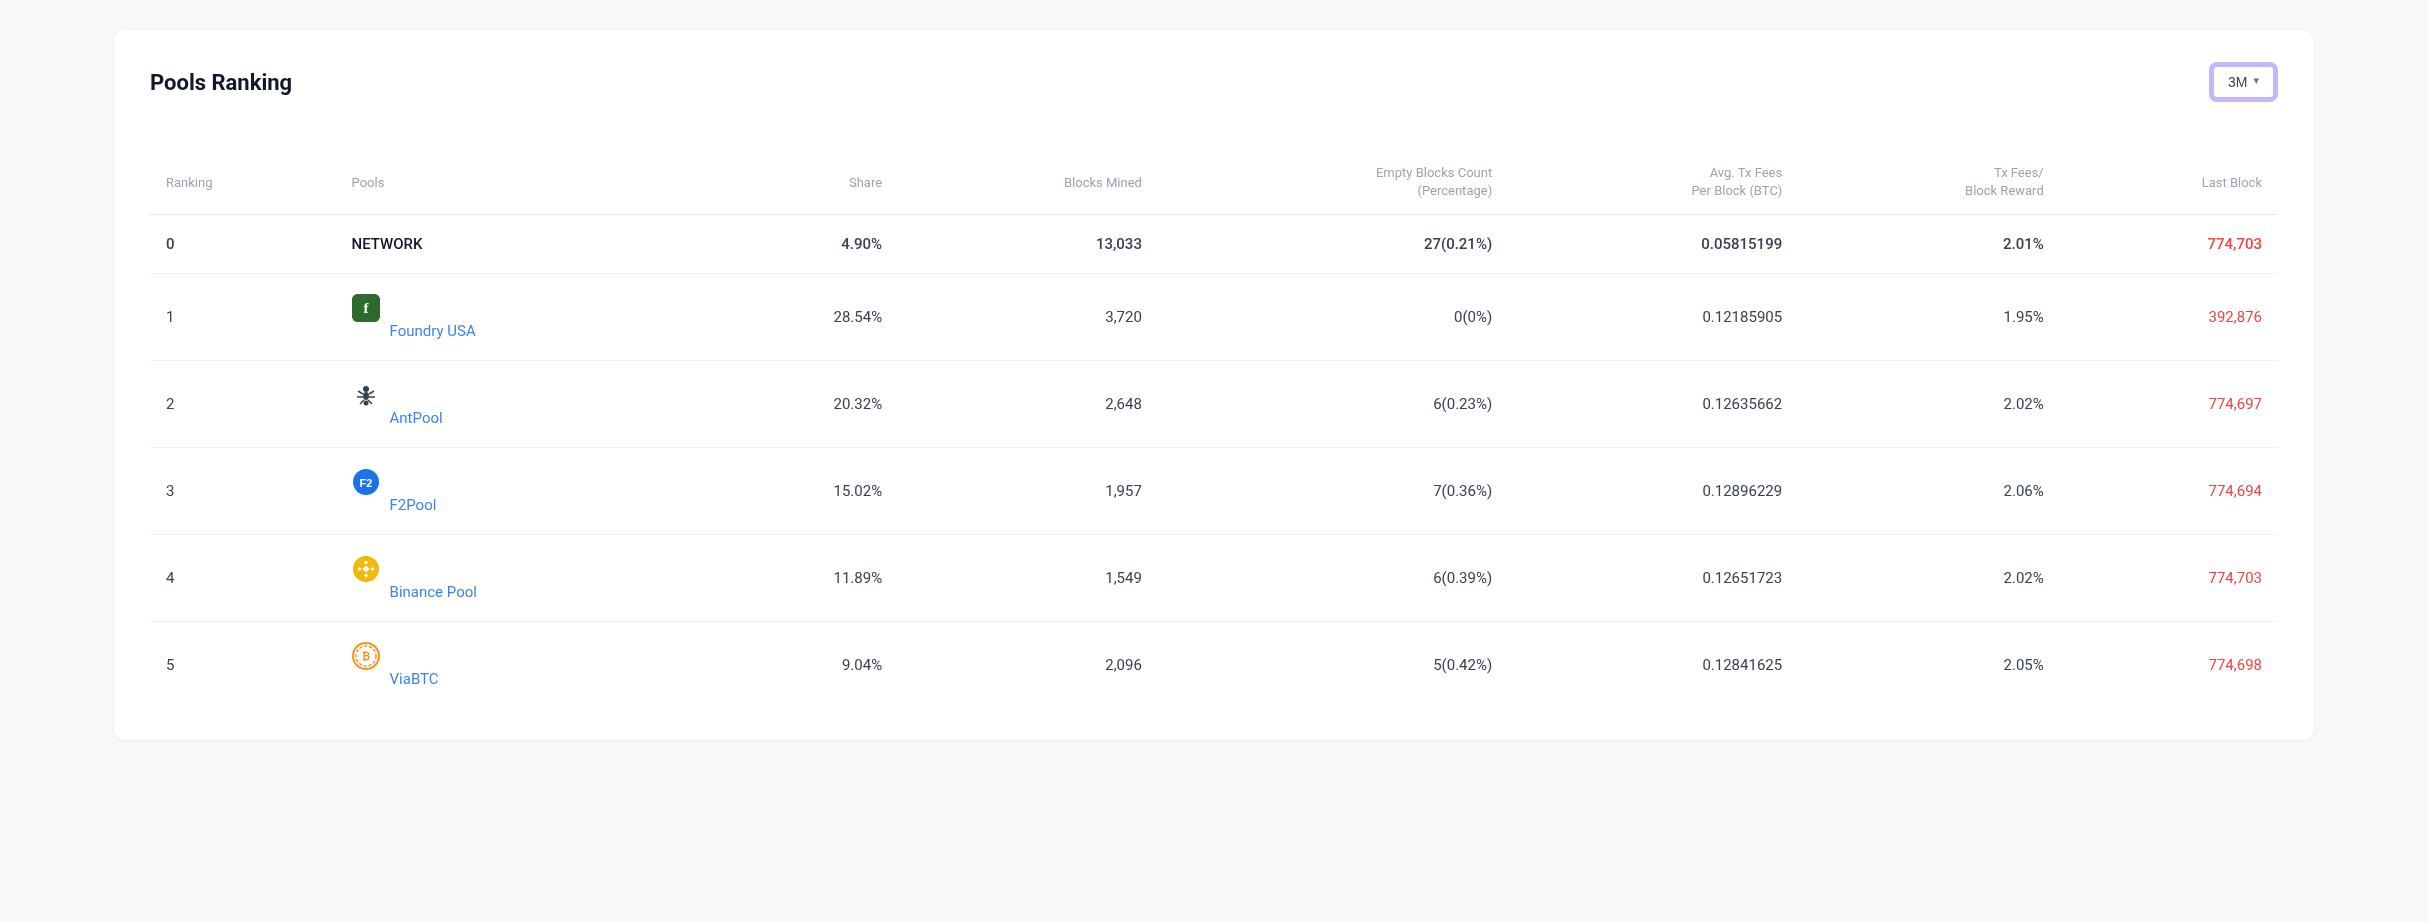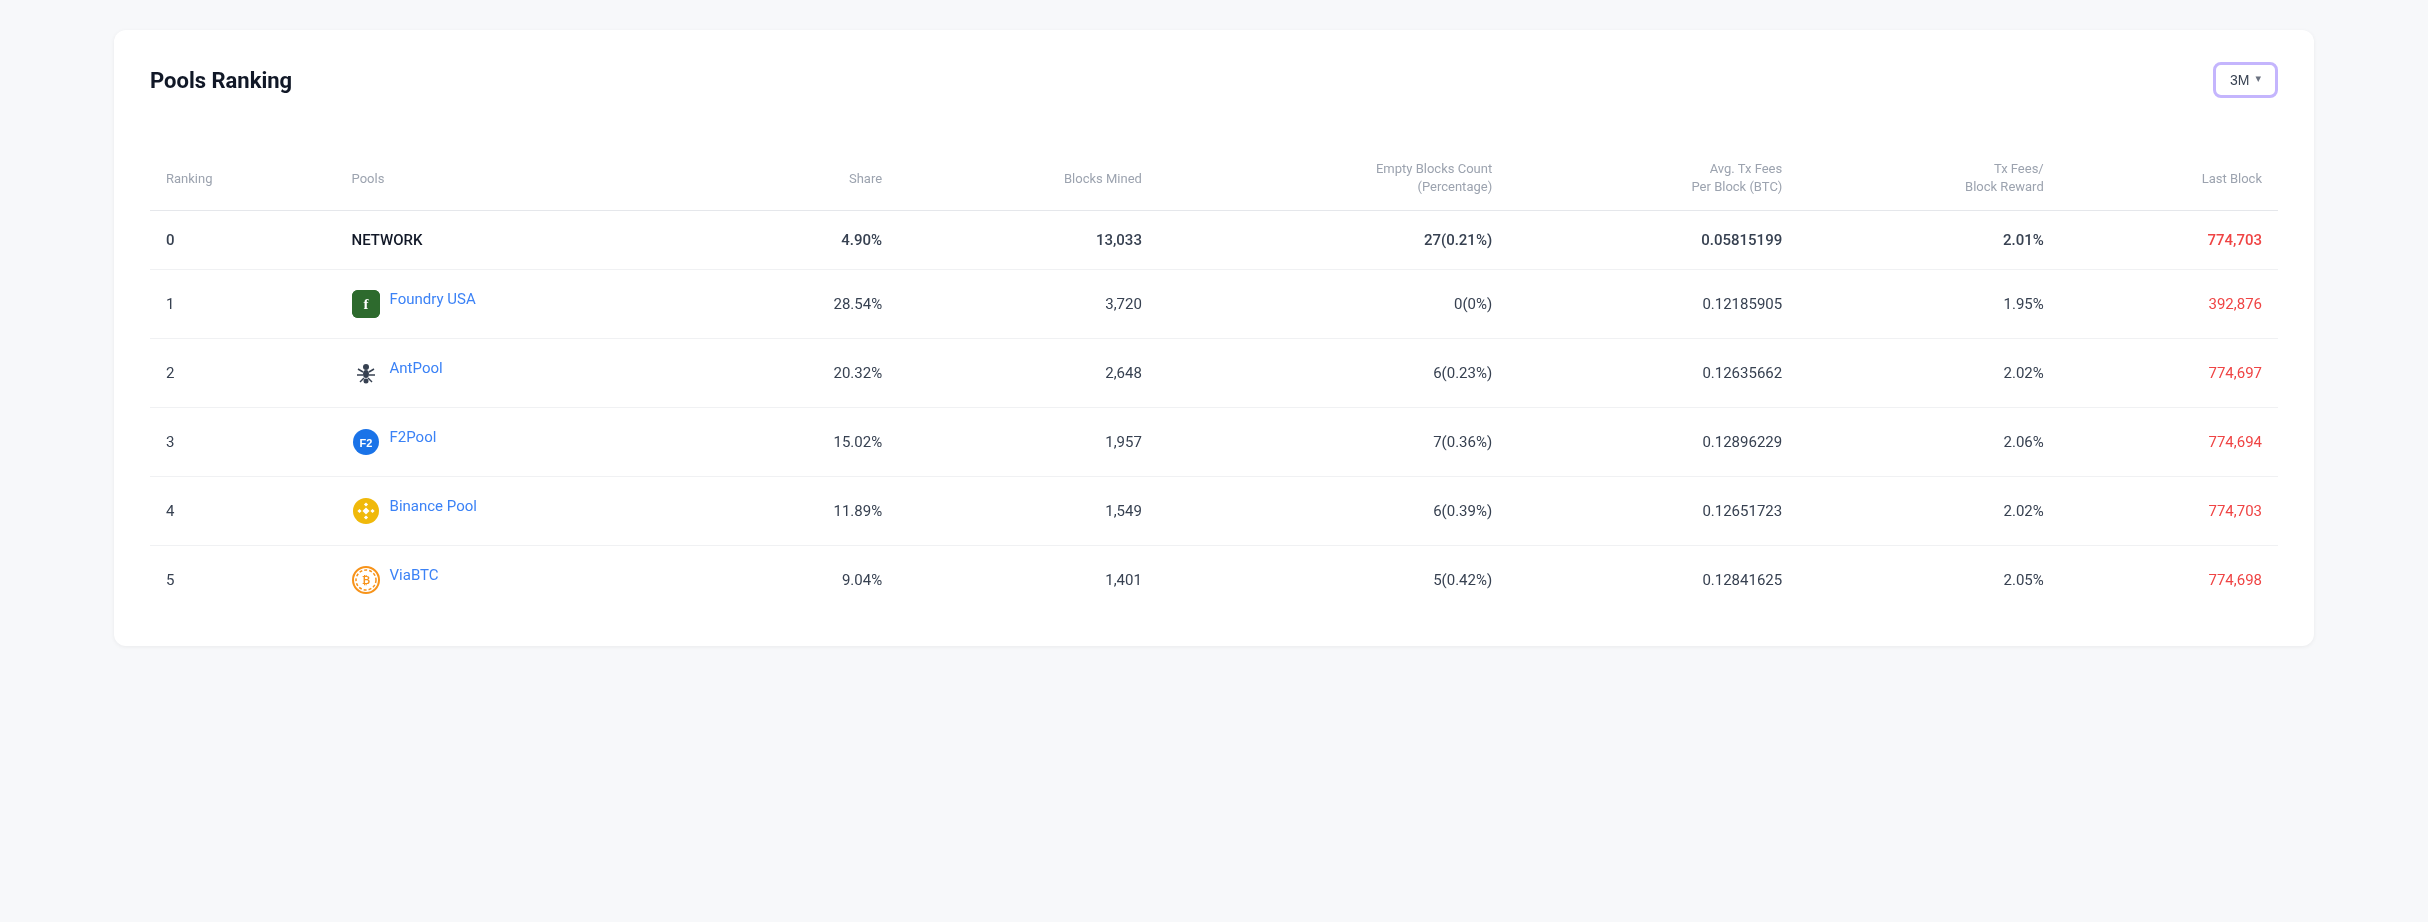--- a/index.html
+++ b/index.html
@@ -37,21 +37,21 @@
 
     .page-title {
       font-size: 22px;
       font-weight: 700;
       color: #111827;
     }
 
     .period-selector {
       display: flex;
       gap: 6px;
-      border: 3px solid #c4b5fd;
+      border: 5px solid #c4b5fd;
       border-radius: 8px;
       padding: 7px 14px;
       font-size: 14px;
       font-weight: 500;
       color: #374151;
       cursor: pointer;
       background: #fff;
     }
 
     .chevron-down {
@@ -148,20 +148,21 @@
     .pool-icon-viabtc {
       background: transparent;
       color: #f7931a;
     }
 
     .pool-link {
       color: #3b82f6;
       text-decoration: none;
       font-size: 15px;
       font-weight: 400;
+      margin-top: 28px;
     }
 
     .last-block-link {
       color: #ef4444;
       text-decoration: none;
     }
 
     .network-row td {
       font-weight: 500;
     }
@@ -311,21 +312,21 @@
                 <svg width="28" height="28" viewBox="0 0 28 28" xmlns="http://www.w3.org/2000/svg">
                   <circle cx="14" cy="14" r="13" fill="white" stroke="#f7931a" stroke-width="2"></circle>
                   <circle cx="14" cy="14" r="10" fill="none" stroke="#f7931a" stroke-width="1.5" stroke-dasharray="3,2"></circle>
                   <text x="14" y="18" text-anchor="middle" fill="#f7931a" font-size="10" font-family="sans-serif" font-weight="bold">₿</text>
                 </svg>
               </span>
               <a class="pool-link" href="#">ViaBTC</a>
             </div>
           </td>
           <td>9.04%</td>
-          <td>1,401</td>
+          <td>2,096</td>
           <td>5(0.42%)</td>
           <td>0.12841625</td>
           <td>2.05%</td>
           <td><a class="last-block-link" href="#">774,698</a></td>
         </tr>
       </tbody>
   </table>
 </div>
 
 </body></html>

